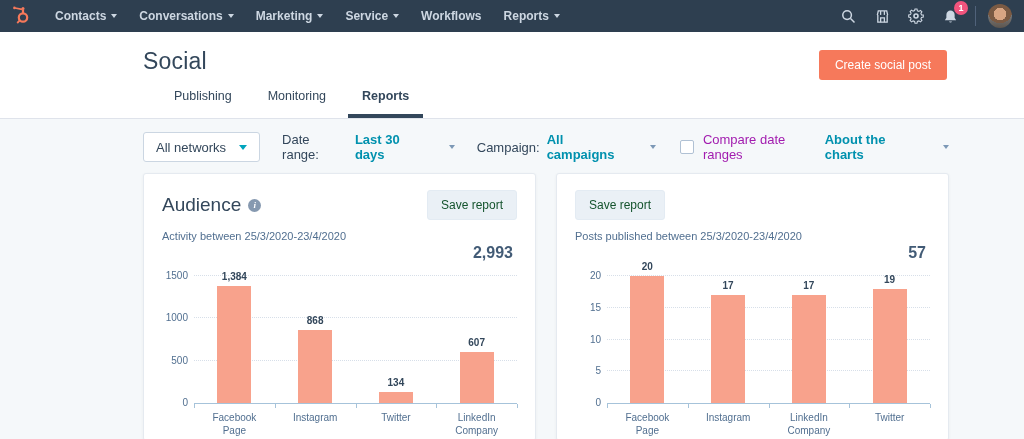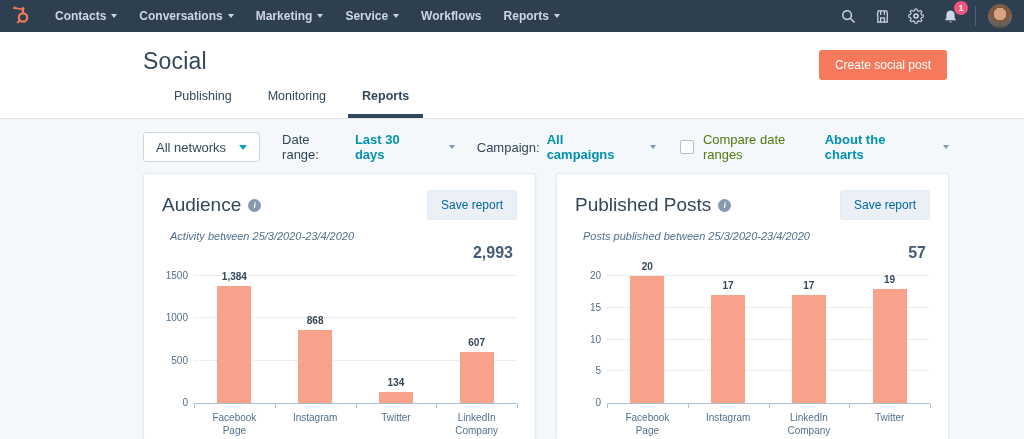--- a/index.html
+++ b/index.html
@@ -44,37 +44,37 @@
     display:flex; align-items:center; justify-content:space-between; padding:0 12px; cursor:pointer;
     color:#33475b; font-size:13px; }
   .select-caret { width:0; height:0; border-left:4.5px solid transparent; border-right:4.5px solid transparent;
     border-top:5.5px solid #00a4bd; }
   .filter-label { font-size:13px; color:#33475b; margin-left:22px; }
   .filter-link { font-size:13px; color:#0091ae; font-weight:700; margin-left:7px; display:flex;
     align-items:center; gap:19px; cursor:pointer; }
   .filter-link .caret { border-top-color:#7c98b6; }
   .checkbox { width:14px; height:14px; background:#fff; border:1px solid #b0c1d4; border-radius:2px;
     margin-left:24px; cursor:pointer; }
-  .checkbox-label { font-size:13px; color:#4d7c0f; margin-left:9px; }
+  .checkbox-label { font-size:13px; color:#a21caf; margin-left:9px; }
   .about-link { margin-left:auto; }
 
   
   .cards { display:flex; gap:20px; margin:10px 75px 0 143px; }
   .card { width:394px; height:268px; background:#fff; border:1px solid #e5eaf0; border-radius:3px;
     box-shadow:0 1px 3px rgba(45,62,80,.06); position:relative; }
   .card-head { display:flex; align-items:center; justify-content:space-between; padding:16px 18px 0 18px; }
   .card-title-wrap { display:flex; align-items:center; gap:7px; }
   .card-title { font-size:19px; font-weight:400; color:#33475b; }
   .info-icon { width:13px; height:13px; border-radius:50%; background:#8699b0; position:relative; }
   .info-icon::after { content:"i"; position:absolute; left:0; right:0; top:0; bottom:0; color:#fff;
     font-size:9px; font-weight:700; display:flex; align-items:center; justify-content:center;
     font-family:"Liberation Serif", serif; font-style:italic; }
-  .save-btn { background:#eaf0f6; border:1px solid #e3ebf3; color:#0369a1; font-size:12px; border-radius:3px;
+  .save-btn { background:#eaf0f6; border:1px solid #e3ebf3; color:#14532d; font-size:12px; border-radius:3px;
     padding:7px 13px; cursor:pointer; font-family:"Liberation Sans", sans-serif; }
-  .card-sub { font-size:11px; color:#516f90; padding:10px 18px 0 26px;font-style:italic; }
+  .card-sub { font-size:11px; color:#516f90; padding:10px 18px 0 18px; }
   .card-total { font-size:16px; font-weight:700; color:#425b76; text-align:right; padding:2px 22px 0 0; }
 
   
   .chart { margin:14px 18px 0 14px; }
   .plot { position:relative; height:128px; margin-left:36px; border-bottom:1px solid #a6c3da; }
   .gridline { position:absolute; left:0; right:0; border-top:1px dotted #d7dfe9; }
   .ytick { position:absolute; left:-40px; width:34px; text-align:right; font-size:10px; color:#516f90;
     transform:translateY(50%); line-height:1; }
   .xtick { position:absolute; bottom:-5px; height:4px; border-left:1px solid #a6c3da; }
   .cols { position:absolute; left:0; right:0; top:0; bottom:0; display:flex; }
@@ -249,24 +249,20 @@
           <div class="xlabel">Facebook Page</div>
           <div class="xlabel">Instagram</div>
           <div class="xlabel">Twitter</div>
           <div class="xlabel">LinkedIn Company Page</div>
         </div>
     </div>
   </div>
 
   <div class="card">
     <div class="card-head">
-      <div class="card-title-wrap">
-        <span class="card-title">Published Posts</span>
-        <span class="info-icon"></span>
-      </div>
       <button class="save-btn">Save report</button>
     </div>
     <div class="card-sub">Posts published between 25/3/2020-23/4/2020</div>
     <div class="card-total">57</div>
     <div class="chart">
       <div class="plot">
           <div class="ytick" style="bottom: 0%;">0</div>
           <div class="gridline" style="bottom: 25%;"></div>
           <div class="ytick" style="bottom: 25%;">5</div>
           <div class="gridline" style="bottom: 50%;"></div>

